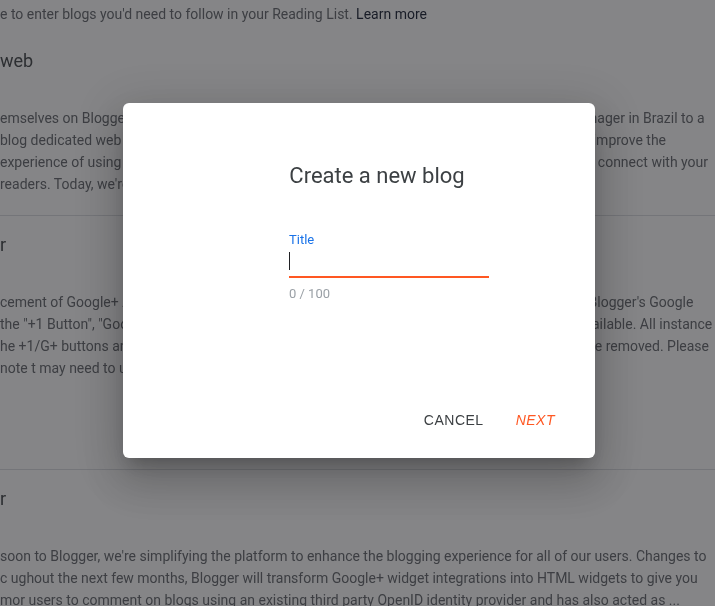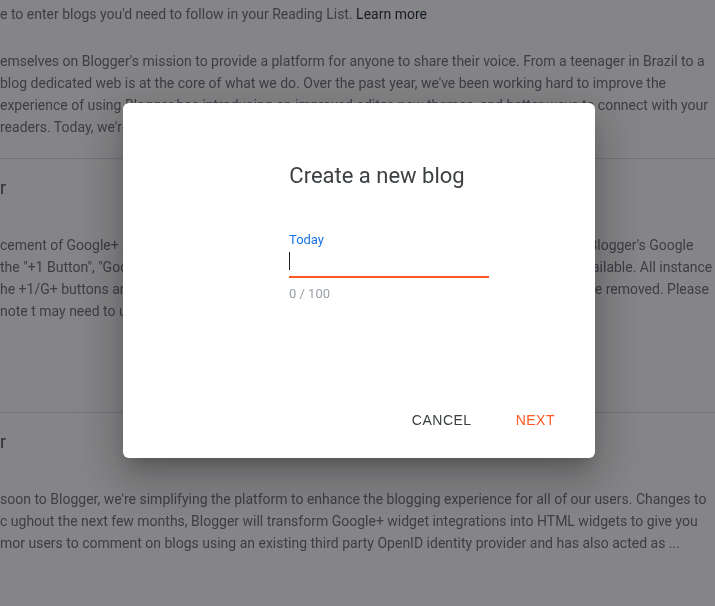--- a/index.html
+++ b/index.html
@@ -76,62 +76,63 @@
     position: absolute; left: 0; top: 3px; width: 1px; height: 18px;
     background: #202124;
     animation: blink 1.1s step-start infinite;
   }
   @keyframes blink { 50% { opacity: 0; } }
   .counter {
     width: 200px; text-align: left; font-size: 13px; color: #9aa0a6;
     margin-top: 8px;
   }
   .dialog-actions {
-    display: flex; justify-content: flex-end; gap: 36px;
+    display: flex; justify-content: flex-end; gap: 24px;
     padding: 16px 36px 24px 24px;
     align-items: center;
   }
   .btn {
     background: none; border: none; cursor: pointer;
     font-size: 14px; font-weight: 500; letter-spacing: 0.5px;
     padding: 6px 4px;
   }
   .btn-cancel { color: #3c4043; }
-  .btn-next { color: #ff5722; }
+  .btn-next { color: #ff5722; font-style: italic; }
 </style>
 </head>
 <body>
 
 <div class="page">
 
   <div class="banner">
     <span>e to enter blogs you'd need to follow in your Reading List. </span><a href="#">Learn more</a>
   </div>
 
   <div class="content">
     <div class="section">
+      <h2> web</h2>
       <p>emselves on Blogger's mission to provide a platform for anyone to share their voice. From a teenager in Brazil to a blog dedicated web is at the core of what we do. Over the past year, we've been working hard to improve the experience of using Blogger has introducing an improved editor, new themes, and better ways to connect with your readers. Today, we're excited to Try the New Blog...</p>
     </div>
     <div class="section">
       <h2>r</h2>
       <p>cement of Google+ APIs being shut down in March 2019, a number of changes will be made to Blogger's Google the "+1 Button", "Google+ Followers" and "Google+ Badge" widgets in Layout will no longer be available. All instance he +1/G+ buttons and Google+ share links below blog posts and in the Navigation bar will also be removed. Please note t may need to update...</p>
       <div class="spacer"></div>
     </div>
     <div class="section">
       <h2>r</h2>
       <p>soon to Blogger, we're simplifying the platform to enhance the blogging experience for all of our users. Changes to c ughout the next few months, Blogger will transform Google+ widget integrations into HTML widgets to give you mor users to comment on blogs using an existing third party OpenID identity provider and has also acted as ...</p>
     </div>
   </div>
 
   <div class="scrim"></div>
 
   <div class="dialog" role="dialog">
     <div class="dialog-title">Create a new blog</div>
     <div class="dialog-body">
-      <div class="field-label">Today</div>
+      <div class="field-label">Title</div>
       <div class="field-wrap">
         <span class="caret"></span>
         <input class="field-input" type="text" value="" style="">
       </div>
       <div class="counter">0 / 100</div>
     </div>
     <div class="dialog-actions">
       <button class="btn btn-cancel">CANCEL</button>
       <button class="btn btn-next">NEXT</button>
     </div>

